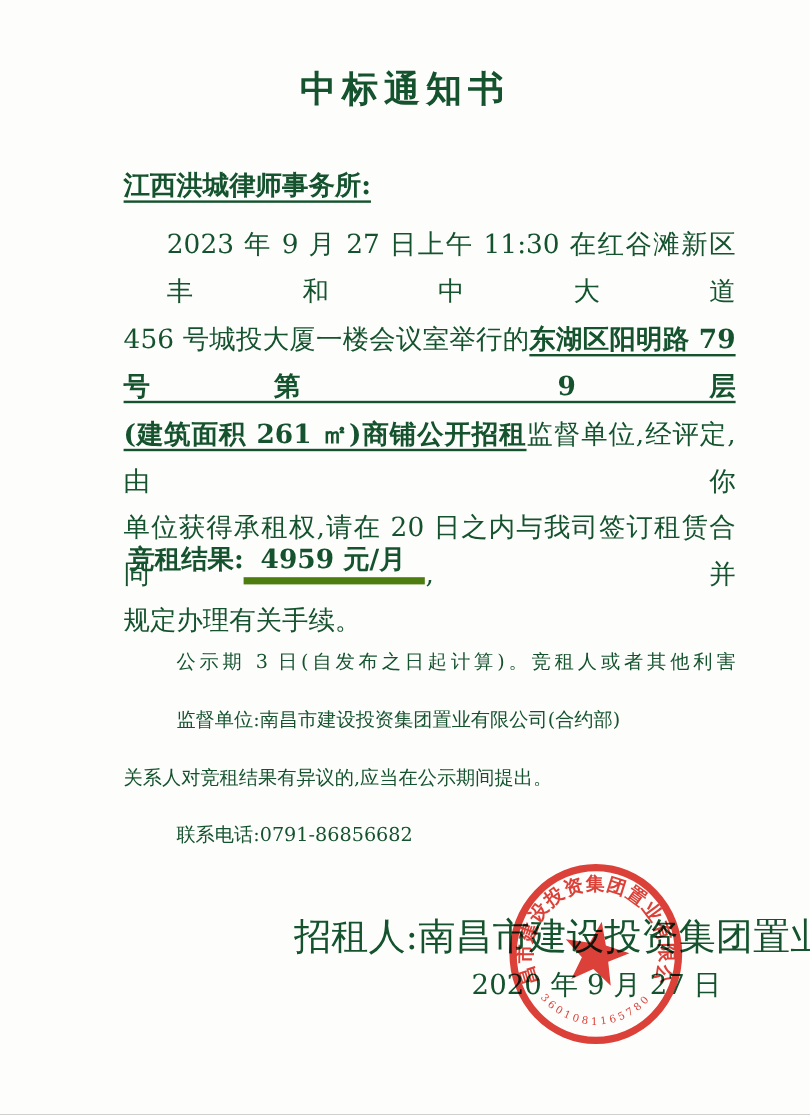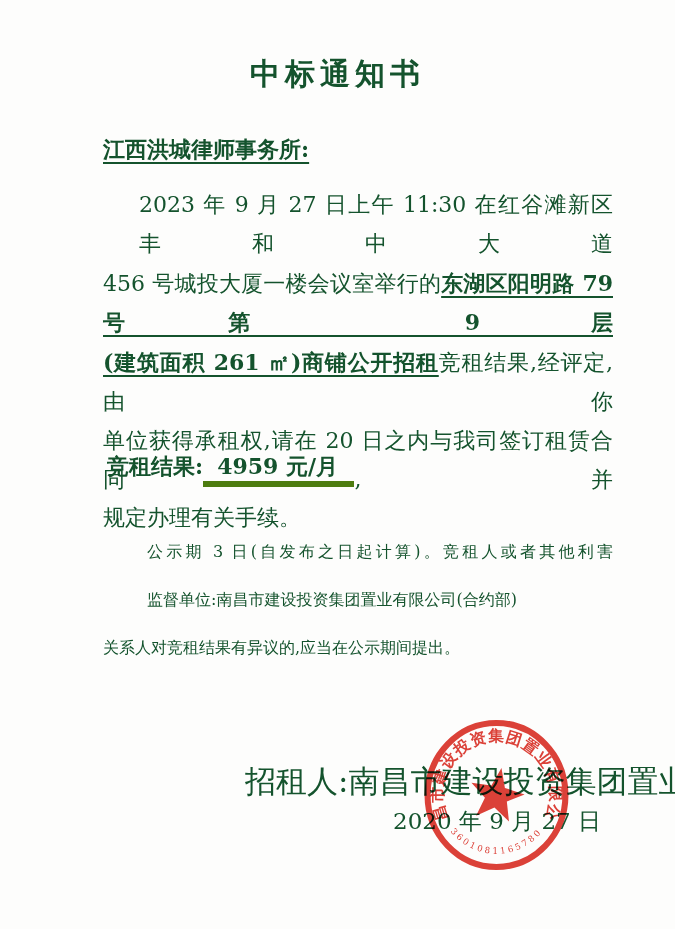--- a/index.html
+++ b/index.html
@@ -7,21 +7,21 @@
     position:relative;width:675px;height:929px;margin:0 auto;
     background:#fdfdfc;overflow:hidden;
     font-family:"DejaVu Serif","Liberation Serif",serif;
     color:#14532d;
   }
   .title{
     position:absolute;top:54px;left:0;width:675px;text-align:center;
     font-size:30px;font-weight:bold;letter-spacing:5px;
   }
   .addressee{
-    position:absolute;top:132px;left:103px;width:512px;
+    position:absolute;top:138px;left:103px;width:512px;
     font-size:22px;font-weight:bold;line-height:34px;
   }
   .addressee span{text-decoration:underline;text-underline-offset:5px;}
   .para1{
     position:absolute;top:186px;left:103px;width:510px;
     font-size:22px;line-height:38.8px;
   }
   .line{width:100%;}
   .just{text-align:justify;text-align-last:justify;}
   .indent1{padding-left:36px;box-sizing:border-box;}
@@ -57,33 +57,34 @@
 
 <div class="page">
 
   <div class="title">中标通知书</div>
 
   <div class="addressee"><span>江西洪城律师事务所:</span></div>
 
   <div class="para1">
     <div class="line just indent1">2023 年 9 月 27 日上午 11:30 在红谷滩新区丰和中大道</div>
     <div class="line just"><span>456 号城投大厦一楼会议室举行的</span><span class="bu">东湖区阳明路 79 号第 9 层</span></div>
-    <div class="line just"><span class="bu">(建筑面积 261 ㎡)商铺公开招租</span><span>竞租结果,经评定,由你</span></div>
+    <div class="line just"><span class="bu">(建筑面积 261 ㎡)商铺公开招租</span><span>监督单位,经评定,由你</span></div>
     <div class="line just">单位获得承租权,请在 20 日之内与我司签订租赁合同,并</div>
     <div class="line">规定办理有关手续。</div>
   </div>
 
   <div class="result">
     <span>竞租结果:</span><span class="value">4959 元/月</span>
   </div>
 
   <div class="para2">
     <div class="line just indent2">公示期 3 日(自发布之日起计算)。竞租人或者其他利害</div>
     <div class="line indent2">监督单位:南昌市建设投资集团置业有限公司(合约部)</div>
     <div class="line">关系人对竞租结果有异议的,应当在公示期间提出。</div>
+    <div class="line indent2">联系电话:0791-86856682</div>
   </div>
 
   <div class="lessor">招租人:南昌市建设投资集团置业有限公司</div>
   <div class="dateline">2020 年 9 月 27 日</div>
 
   <svg class="seal" viewBox="0 0 145 150" xmlns="http://www.w3.org/2000/svg">
     <ellipse cx="72.5" cy="75" rx="68" ry="71" fill="none" stroke="#d9261c" stroke-width="6"></ellipse>
     <polygon fill="#d9261c" points="77.4,48.4 80.8,68 100.2,74.4 82.7,81.4 84.8,101.2 70.5,87.3 52.4,95.5 61.1,77.6 47.8,62.9 67.5,65.7"></polygon>
     <defs>
       <path id="arcTop" d="M 26.6 101.5 A 53 53 0 1 1 118.4 101.5" fill="none"></path>

